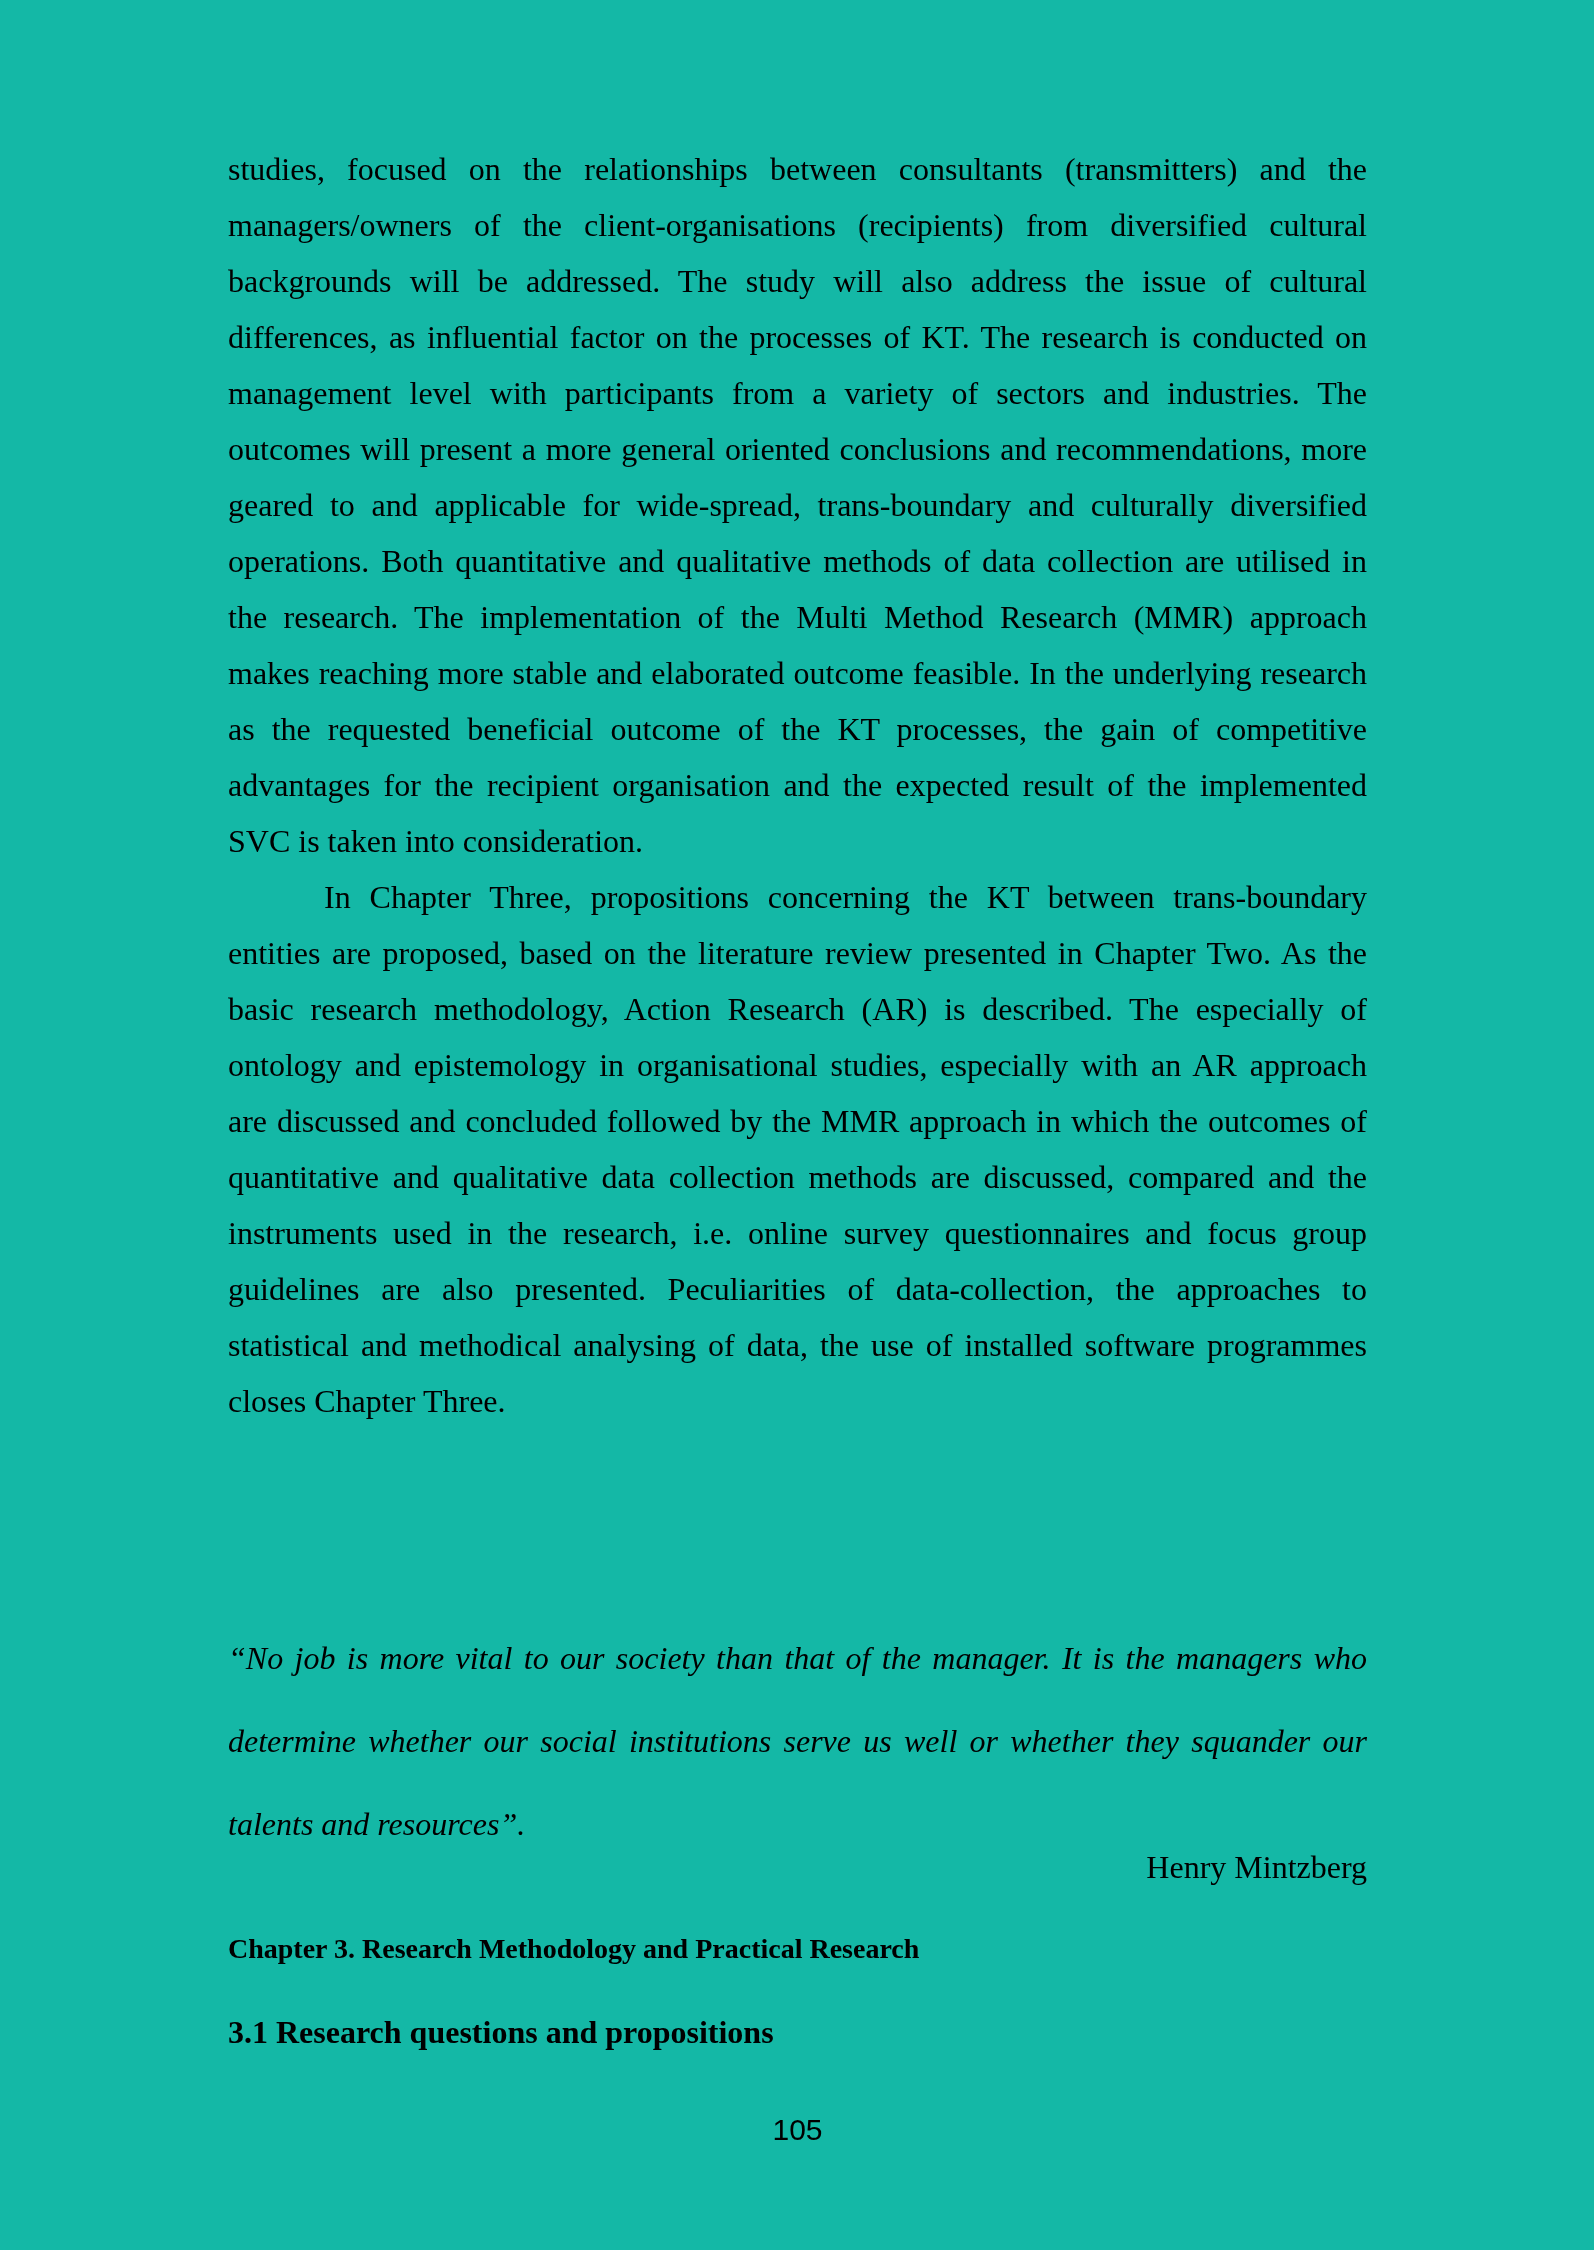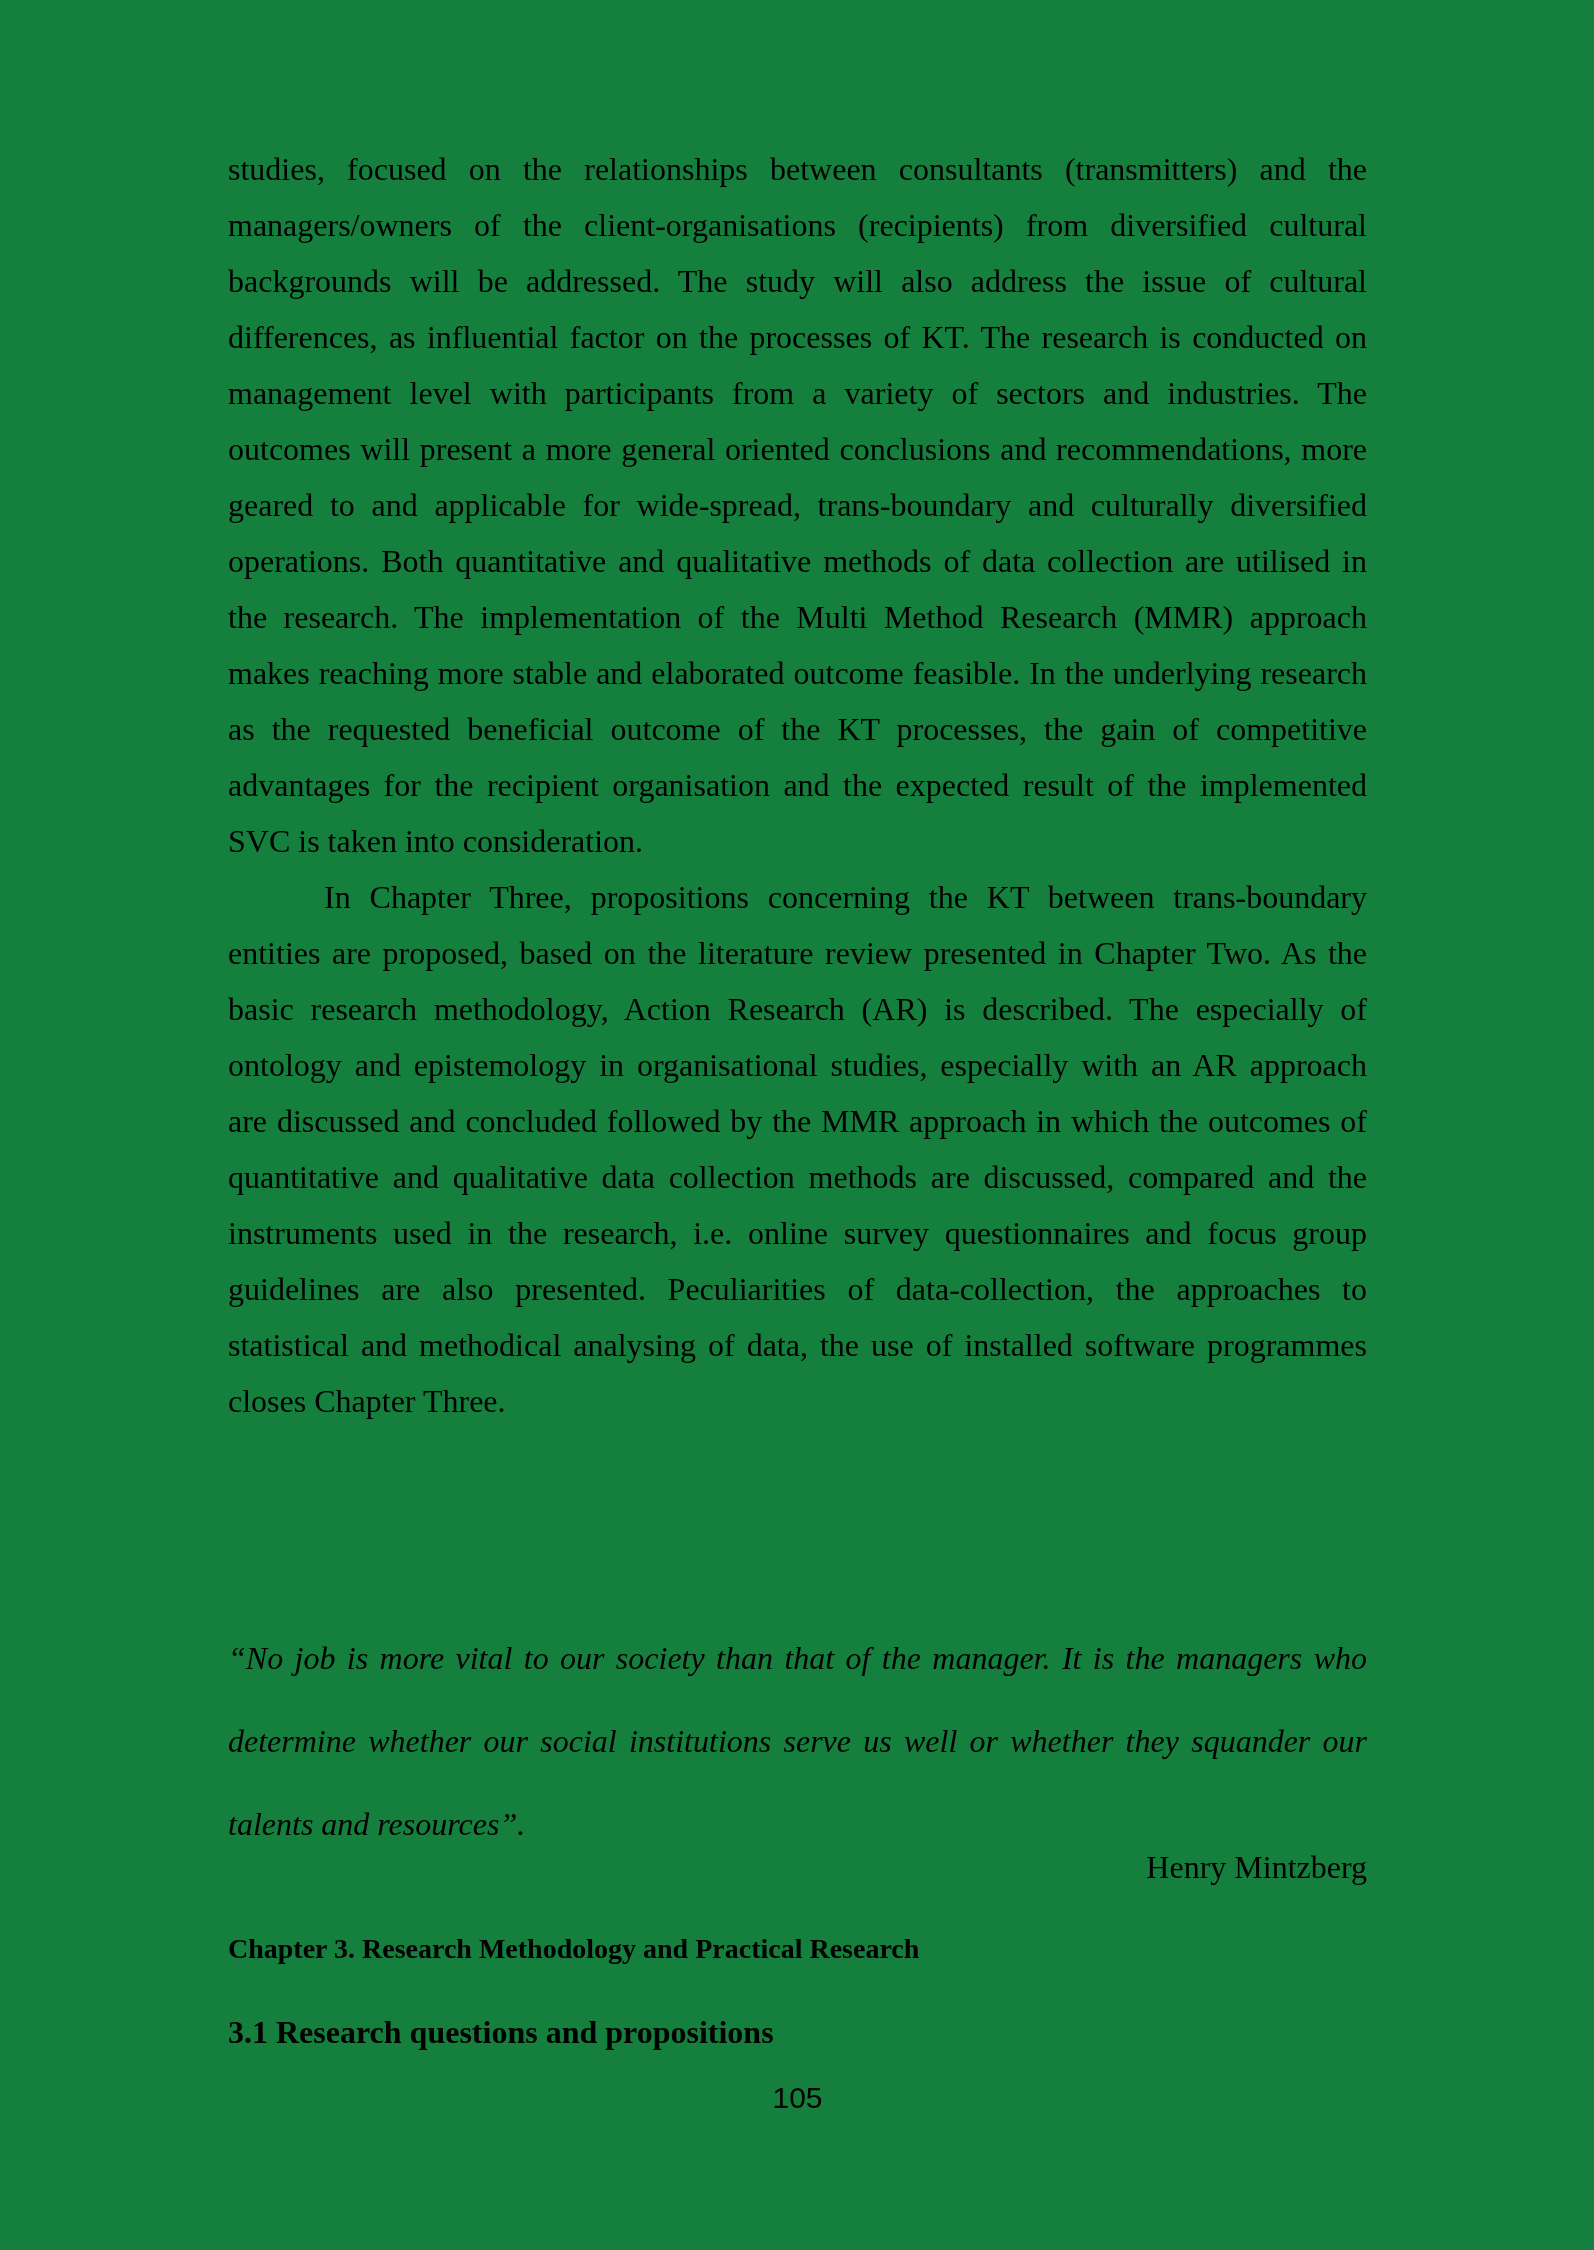--- a/index.html
+++ b/index.html
@@ -14,21 +14,21 @@
     font-family: "Liberation Serif", serif;
     position: relative;
     overflow: hidden;
   }
   .page {
     position: absolute;
     left: 0;
     top: 0;
     width: 1594px;
     height: 2250px;
-    background: #15803d;
+    background: #14b8a6;
   }
   .content {
     position: absolute;
     left: 228px;
     top: 0;
     width: 1139px;
     padding-top: 141px;
   }
   .paragraph { margin: 0; }
   .line {
@@ -64,21 +64,21 @@
     font-size: 32px;
     font-weight: bold;
     line-height: 42px;
     margin: 41px 0 0 0;
   }
   .page-number {
     font-family: "Liberation Sans", sans-serif;
     font-size: 30px;
     line-height: 42px;
     text-align: center;
-    margin-top: 24px;
+    margin-top: 56px;
   }
 </style>
 </head>
 <body>
 
 <div class="page">
   <div class="content">
 
     <div class="paragraph">
         <div class="line">studies, focused on the relationships between consultants (transmitters) and the</div>

